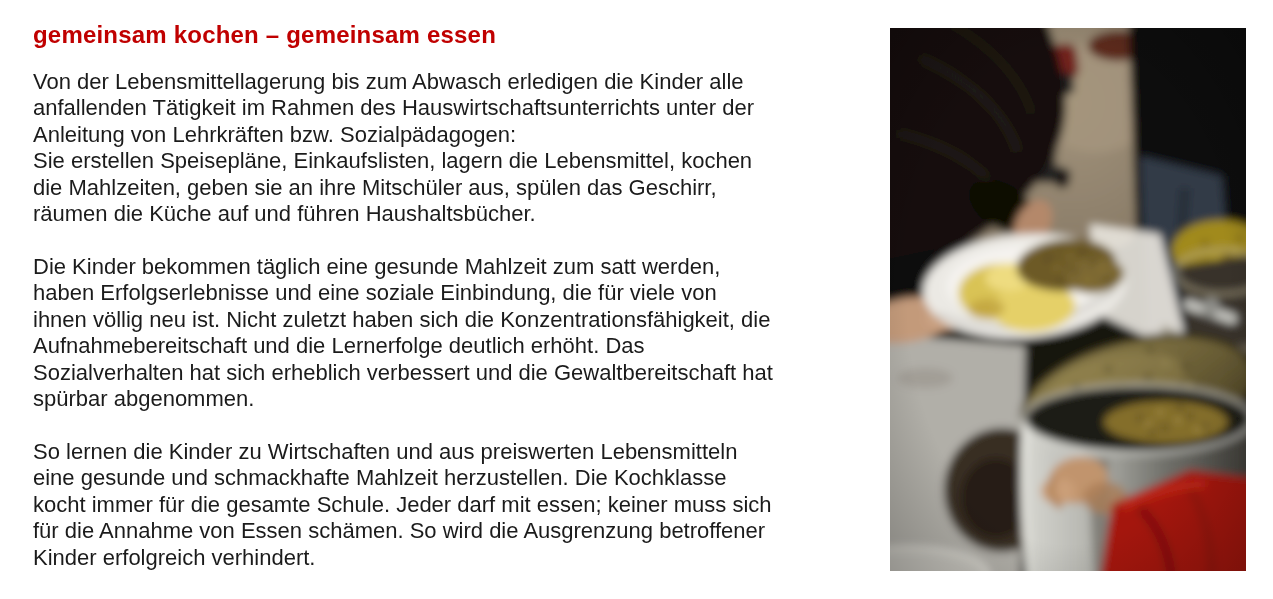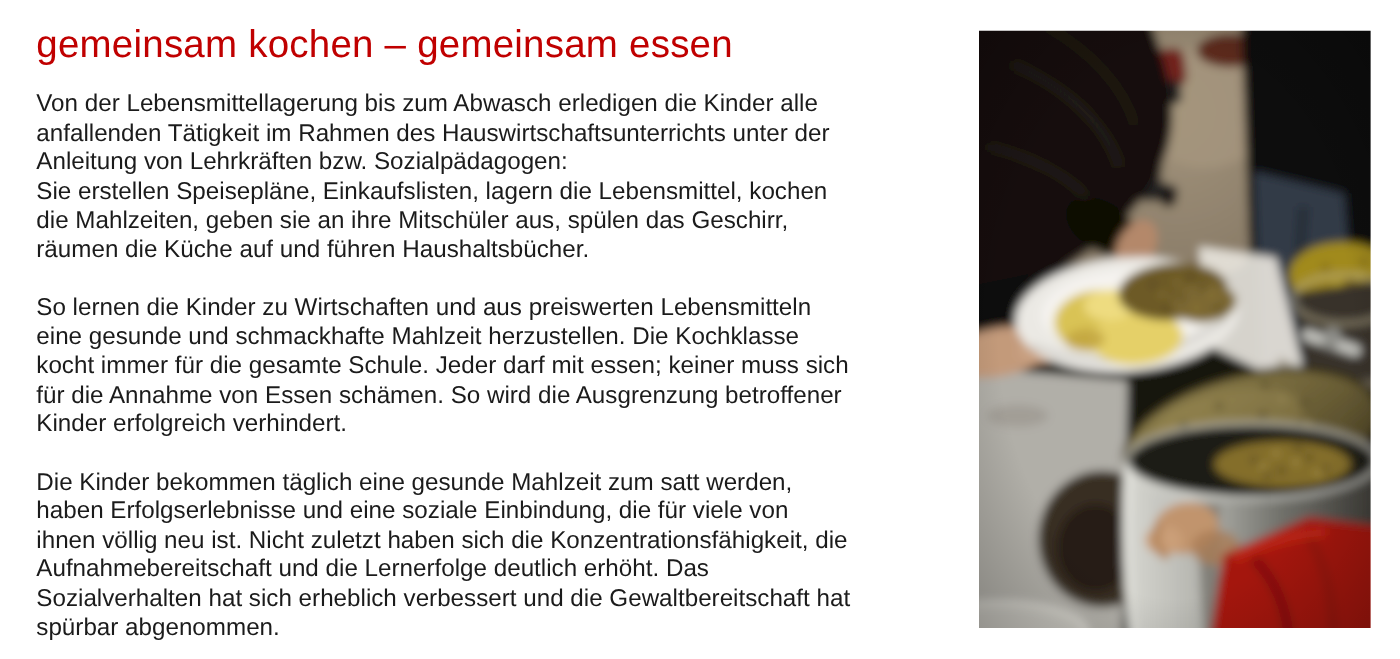--- a/index.html
+++ b/index.html
@@ -14,22 +14,22 @@
     overflow: hidden;
     font-family: "Liberation Sans", sans-serif;
   }
   .content {
     position: absolute;
     left: 33px;
     top: 21px;
     width: 850px;
   }
   .title {
-    font-size: 35px;
-    font-weight: normal;
+    font-size: 24px;
+    font-weight: bold;
     line-height: 1.15;
     color: #c00000;
     margin: 0 0 20px 0;
     letter-spacing: 0.2px;
   }
   .para {
     font-size: 22px;
     line-height: 26.5px;
     color: #1b1b1b;
     margin: 0 0 26px 0;
@@ -51,31 +51,31 @@
 <div class="page">
 
   <main class="content">
     <h1 class="title">gemeinsam kochen – gemeinsam essen</h1>
     <p class="para">Von der Lebensmittellagerung bis zum Abwasch erledigen die Kinder alle
 anfallenden Tätigkeit im Rahmen des Hauswirtschaftsunterrichts unter der
 Anleitung von Lehrkräften bzw. Sozialpädagogen:
 Sie erstellen Speisepläne, Einkaufslisten, lagern die Lebensmittel, kochen
 die Mahlzeiten, geben sie an ihre Mitschüler aus, spülen das Geschirr,
 räumen die Küche auf und führen Haushaltsbücher.</p>
-    <p class="para">So lernen die Kinder zu Wirtschaften und aus preiswerten Lebensmitteln
-eine gesunde und schmackhafte Mahlzeit herzustellen. Die Kochklasse
-kocht immer für die gesamte Schule. Jeder darf mit essen; keiner muss sich
-für die Annahme von Essen schämen. So wird die Ausgrenzung betroffener
-Kinder erfolgreich verhindert.</p>
     <p class="para">Die Kinder bekommen täglich eine gesunde Mahlzeit zum satt werden,
 haben Erfolgserlebnisse und eine soziale Einbindung, die für viele von
 ihnen völlig neu ist. Nicht zuletzt haben sich die Konzentrationsfähigkeit, die
 Aufnahmebereitschaft und die Lernerfolge deutlich erhöht. Das
 Sozialverhalten hat sich erheblich verbessert und die Gewaltbereitschaft hat
 spürbar abgenommen.</p>
+    <p class="para">So lernen die Kinder zu Wirtschaften und aus preiswerten Lebensmitteln
+eine gesunde und schmackhafte Mahlzeit herzustellen. Die Kochklasse
+kocht immer für die gesamte Schule. Jeder darf mit essen; keiner muss sich
+für die Annahme von Essen schämen. So wird die Ausgrenzung betroffener
+Kinder erfolgreich verhindert.</p>
   </main>
 
   <figure class="photo">
     <svg viewBox="0 0 356 543" xmlns="http://www.w3.org/2000/svg">
       <defs>
         <filter id="blurA" x="-15%" y="-15%" width="130%" height="130%">
           <feGaussianBlur stdDeviation="4.5"></feGaussianBlur>
         </filter>
         <linearGradient id="gPot" x1="0" y1="0" x2="1" y2="0">
           <stop offset="0" stop-color="#d8d8d2"></stop>

